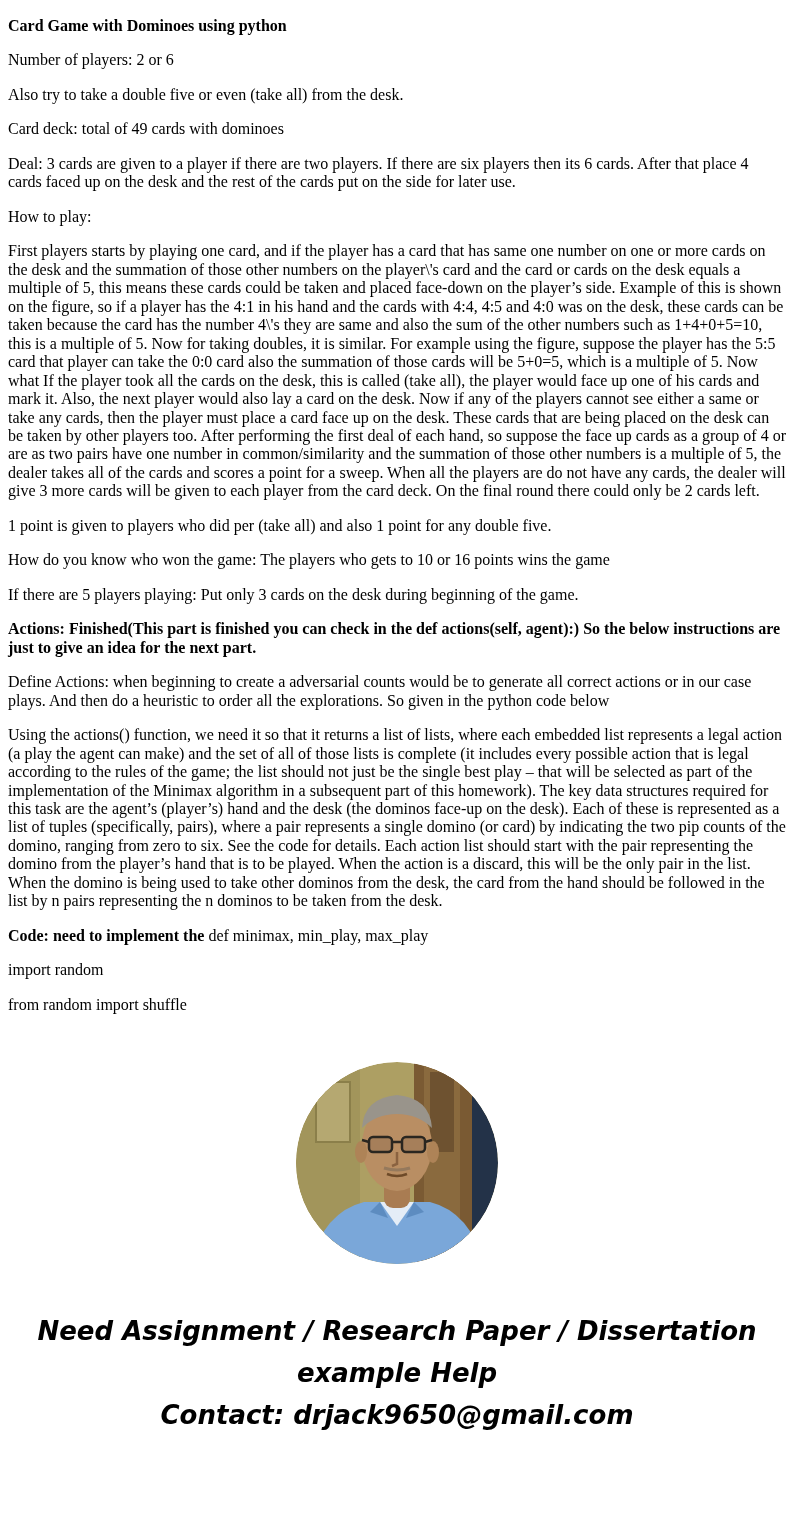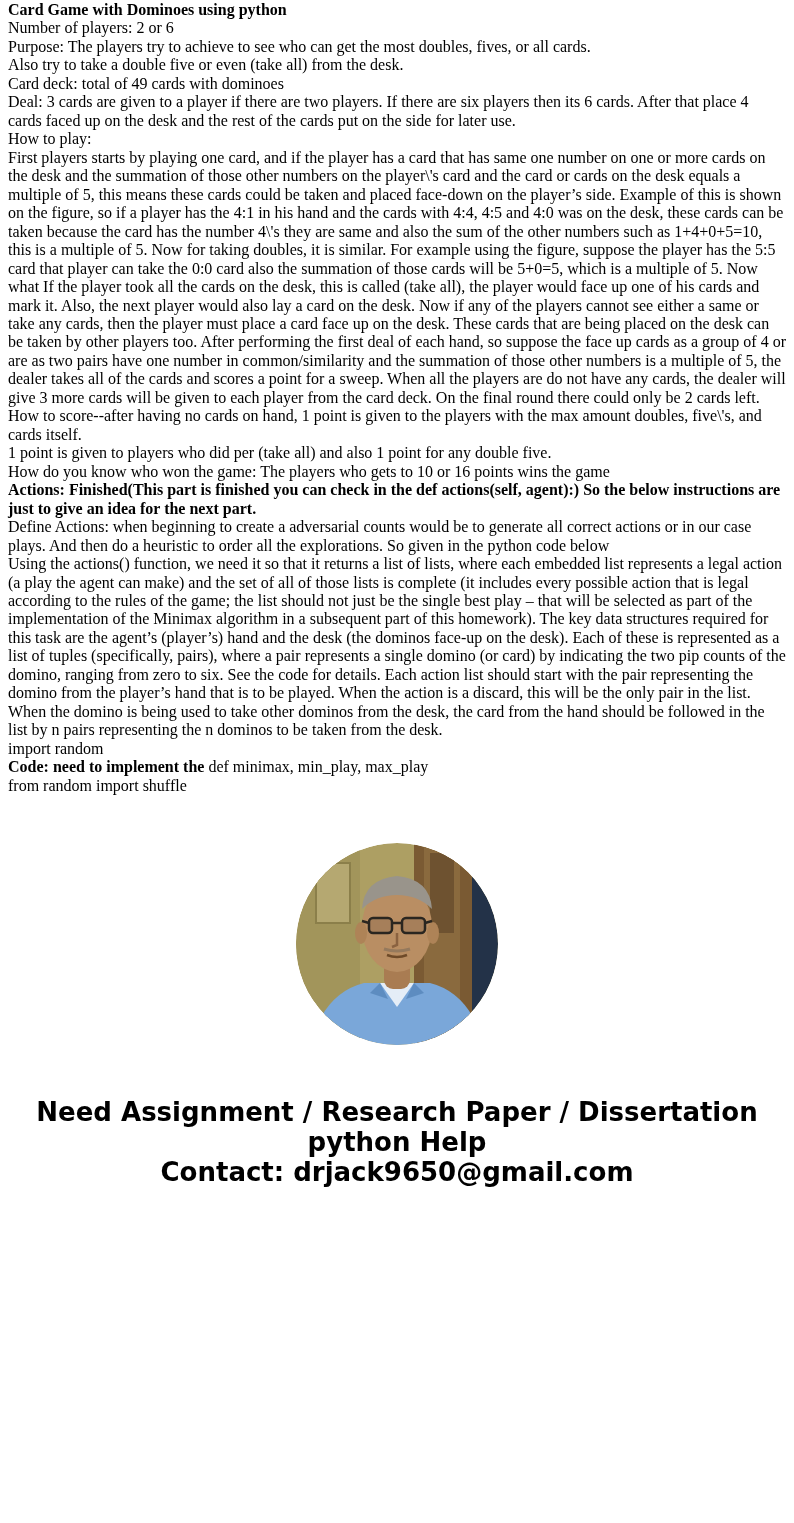--- a/index.html
+++ b/index.html
@@ -14,21 +14,21 @@
     font-family: "Liberation Serif", serif;
     font-size: 16px;
     color: #000000;
     box-sizing: border-box;
   }
   .page {
     padding: 1px 8px 0 8px;
     box-sizing: border-box;
   }
   .doc p {
-    margin: 0 0;
+    margin: 16px 0;
     line-height: 1.155;
   }
   .doc p strong {
     font-weight: bold;
   }
   .avatar-wrap {
     margin: 48px auto 0 auto;
     width: 202px;
     height: 202px;
     border-radius: 50%;
@@ -38,45 +38,45 @@
   .footer-banner {
     margin-top: 52px;
     text-align: center;
     font-family: "DejaVu Sans", sans-serif;
     font-weight: bold;
     font-size: 26px;
     line-height: 30px;
     color: #000000;
   }
   .footer-banner .footer-line {
-    margin: 0;
+    margin: 12px;
+    font-style: italic;
   }
 </style>
 </head>
 <body>
 
 <div class="page">
 
   <div class="doc" id="paragraphs">
       <p><strong>Card Game with Dominoes using python</strong></p>
       <p>Number of players: 2 or 6</p>
-      <p>Purpose: The players try to achieve to see who can get the most doubles, fives, or all cards.</p>
       <p>Also try to take a double five or even (take all) from the desk.</p>
       <p>Card deck: total of 49 cards with dominoes</p>
       <p>Deal: 3 cards are given to a player if there are two players. If there are six players then its 6 cards. After that place 4 cards faced up on the desk and the rest of the cards put on the side for later use.</p>
       <p>How to play:</p>
       <p>First players starts by playing one card, and if the player has a card that has same one number on one or more cards on the desk and the summation of those other numbers on the player\'s card and the card or cards on the desk equals a multiple of 5, this means these cards could be taken and placed face-down on the player’s side. Example of this is shown on the figure, so if a player has the 4:1 in his hand and the cards with 4:4, 4:5 and 4:0 was on the desk, these cards can be taken because the card has the number 4\'s they are same and also the sum of the other numbers such as 1+4+0+5=10, this is a multiple of 5. Now for taking doubles, it is similar. For example using the figure, suppose the player has the 5:5 card that player can take the 0:0 card also the summation of those cards will be 5+0=5, which is a multiple of 5. Now what If the player took all the cards on the desk, this is called (take all), the player would face up one of his cards and mark it. Also, the next player would also lay a card on the desk. Now if any of the players cannot see either a same or take any cards, then the player must place a card face up on the desk. These cards that are being placed on the desk can be taken by other players too. After performing the first deal of each hand, so suppose the face up cards as a group of 4 or are as two pairs have one number in common/similarity and the summation of those other numbers is a multiple of 5, the dealer takes all of the cards and scores a point for a sweep. When all the players are do not have any cards, the dealer will give 3 more cards will be given to each player from the card deck. On the final round there could only be 2 cards left.</p>
-      <p>How to score--after having no cards on hand, 1 point is given to the players with the max amount doubles, five\'s, and cards itself.</p>
       <p>1 point is given to players who did per (take all) and also 1 point for any double five.</p>
       <p>How do you know who won the game: The players who gets to 10 or 16 points wins the game</p>
+      <p>If there are 5 players playing: Put only 3 cards on the desk during beginning of the game.</p>
       <p><strong>Actions: Finished(This part is finished you can check in the def actions(self, agent):) So the below instructions are just to give an idea for the next part.</strong></p>
       <p>Define Actions: when beginning to create a adversarial counts would be to generate all correct actions or in our case plays. And then do a heuristic to order all the explorations. So given in the python code below</p>
       <p>Using the actions() function, we need it so that it returns a list of lists, where each embedded list represents a legal action (a play the agent can make) and the set of all of those lists is complete (it includes every possible action that is legal according to the rules of the game; the list should not just be the single best play – that will be selected as part of the implementation of the Minimax algorithm in a subsequent part of this homework). The key data structures required for this task are the agent’s (player’s) hand and the desk (the dominos face-up on the desk). Each of these is represented as a list of tuples (specifically, pairs), where a pair represents a single domino (or card) by indicating the two pip counts of the domino, ranging from zero to six. See the code for details. Each action list should start with the pair representing the domino from the player’s hand that is to be played. When the action is a discard, this will be the only pair in the list. When the domino is being used to take other dominos from the desk, the card from the hand should be followed in the list by n pairs representing the n dominos to be taken from the desk.</p>
+      <p><strong>Code: need to implement the </strong>def minimax, min_play, max_play</p>
       <p>import random</p>
-      <p><strong>Code: need to implement the </strong>def minimax, min_play, max_play</p>
       <p>from random import shuffle</p>
     </div>
 
   <div class="avatar-wrap">
     <svg viewBox="0 0 202 202" width="202" height="202" role="img">
       <defs>
         <clipPath id="avatarClip">
             <circle cx="101" cy="101" r="101"></circle>
           </clipPath>
       </defs>
@@ -104,17 +104,17 @@
         <line x1="129" y1="80" x2="136" y2="78" stroke="#2a2620" stroke-width="2.5"></line>
         <path d="M101 90 L101 102 L96 104" stroke="#8a6240" stroke-width="2.5" fill="none"></path>
         <path d="M91 112 Q101 116 111 112" stroke="#6e4a28" stroke-width="2.5" fill="none"></path>
         <path d="M88 106 Q101 110 114 106" stroke="#7d6a58" stroke-width="3" fill="none" opacity="0.6"></path>
       </g>
     </svg>
   </div>
 
   <div class="footer-banner">
     <p class="footer-line">Need Assignment / Research Paper / Dissertation</p>
-    <p class="footer-line">python Help</p>
+    <p class="footer-line">example Help</p>
     <p class="footer-line">Contact: drjack9650@gmail.com</p>
   </div>
 
 </div>
 
 </body></html>

